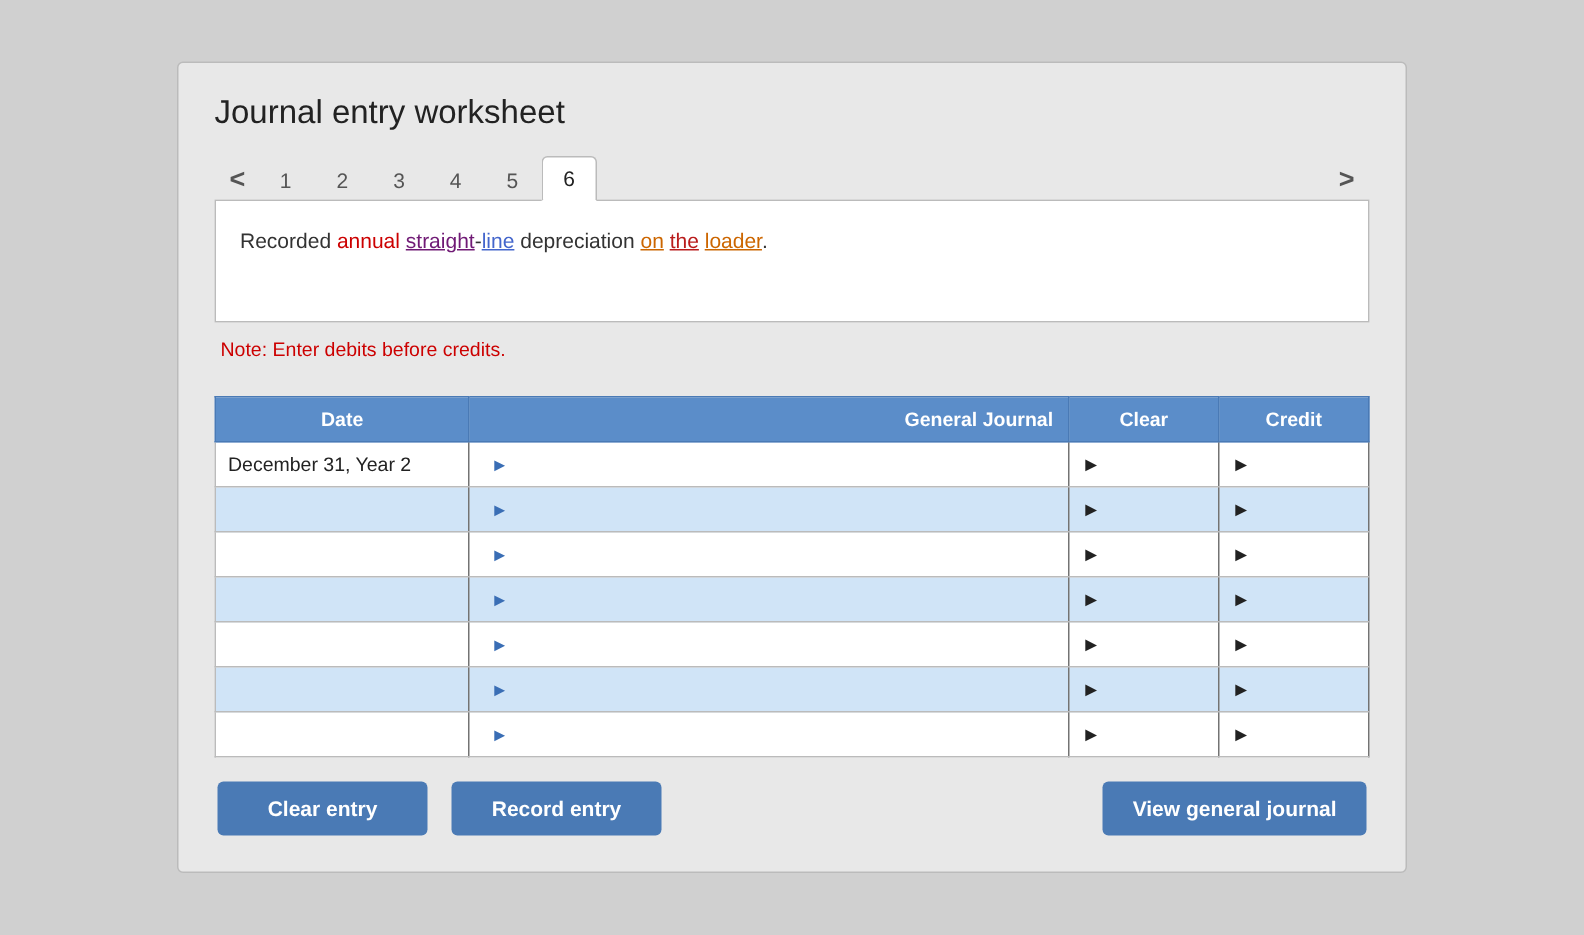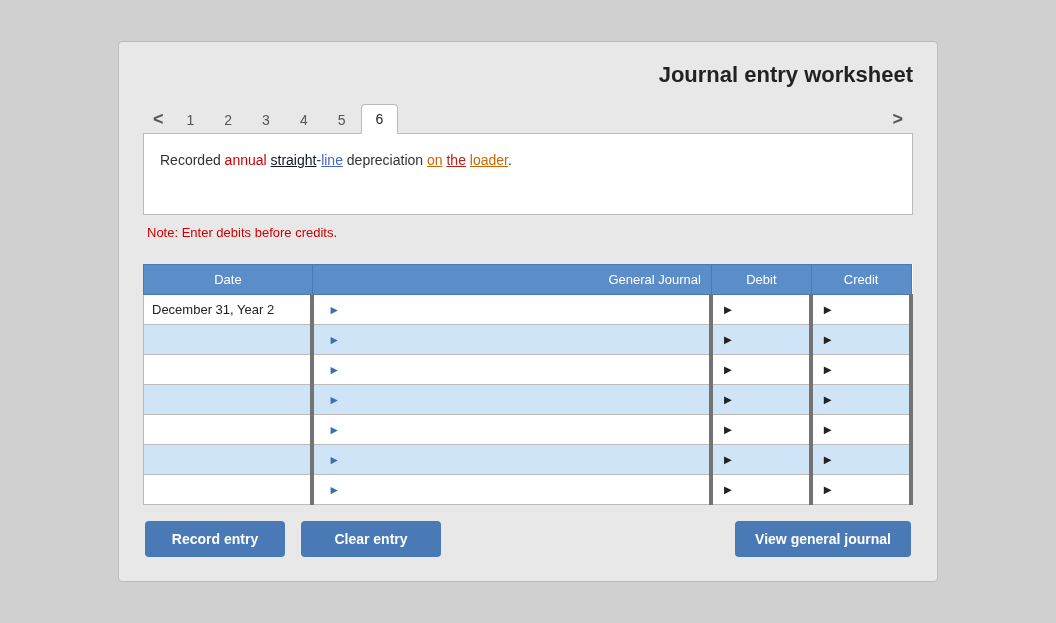--- a/index.html
+++ b/index.html
@@ -15,24 +15,23 @@
     }
     .outer-container {
       background: #e8e8e8;
       border: 1px solid #bbb;
       border-radius: 4px;
       width: 820px;
       padding: 20px 24px 24px 24px;
     }
     .page-title {
       font-size: 22px;
-      font-weight: bold;
+      font-weight: normal;
       color: #222;
       margin-bottom: 16px;
-      text-align: right;
     }
     .tabs-nav {
       display: flex;
       align-items: flex-end;
       gap: 0;
       margin-bottom: 0;
       padding: 0 2px;
     }
     .tab-arrow {
       font-size: 18px;
@@ -74,21 +73,21 @@
       padding: 16px 16px 30px 16px;
       font-size: 14px;
       color: #333;
       min-height: 80px;
       border-bottom: none;
     }
     .description-text {
       line-height: 1.5;
     }
     .description-text .word-annual { color: #cc0000; }
-    .description-text .word-straight { color: #0f172a; text-decoration: underline; }
+    .description-text .word-straight { color: #701a75; text-decoration: underline; }
     .description-text .word-line { color: #4466cc; text-decoration: underline; }
     .description-text .word-on { color: #cc6600; text-decoration: underline; }
     .description-text .word-the { color: #b91c1c; text-decoration: underline; }
     .description-text .word-loader { color: #cc6600; text-decoration: underline; }
     .note-text {
       color: #cc0000;
       font-size: 13px;
       padding: 6px 0 24px 0;
       background: #e8e8e8;
       padding-left: 4px;
@@ -98,36 +97,36 @@
       padding: 4px 0 0 0;
     }
     .journal-table {
       width: 100%;
       border-collapse: collapse;
       background: #fff;
     }
     .journal-table thead tr th {
       background: #5b8dc9;
       color: #fff;
-      font-weight: normal;
+      font-weight: bold;
       font-size: 13px;
       padding: 7px 10px;
       border: 1px solid #4a7ab5;
       text-align: center;
     }
     .journal-table thead tr th.col-date { width: 22%; text-align: center; }
     .journal-table thead tr th.col-general { width: 52%; text-align: right; }
     .journal-table thead tr th.col-debit { width: 13%; text-align: center; }
     .journal-table thead tr th.col-credit { width: 13%; text-align: center; margin-top: 16px; }
     .journal-table tbody tr {
       height: 30px;
     }
     .journal-table tbody tr td {
       border-bottom: 1px solid #bbb;
-      border-right: 4px solid #737373;
+      border-right: 1px solid #737373;
       padding: 4px 8px;
       font-size: 13px;
       color: #222;
     }
     .journal-table tbody tr td.col-date { border-left: 1px solid #bbb; }
     .journal-table tbody tr td.col-general {
       padding-left: 14px;
     }
     .journal-table tbody tr td.col-general .arrow-indicator {
       display: inline-block;
@@ -190,21 +189,21 @@
     </div>
   </div>
 
   <div class="worksheet-area">
     <div class="note-text">Note: Enter debits before credits.</div>
     <table class="journal-table">
       <thead>
         <tr>
           <th class="col-date">Date</th>
           <th class="col-general">General Journal</th>
-          <th class="col-debit">Debit</th>
+          <th class="col-debit">Clear</th>
           <th class="col-credit">Credit</th>
         </tr>
       </thead>
       <tbody>
         <tr class="normal">
           <td class="col-date">December 31, Year 2</td>
           <td class="col-general"><span class="arrow-indicator">►</span></td>
           <td class="col-debit"><span class="arrow-indicator">►</span></td>
           <td class="col-credit"><span class="arrow-indicator">►</span></td>
         </tr>
@@ -242,17 +241,17 @@
           <td class="col-date"></td>
           <td class="col-general"><span class="arrow-indicator">►</span></td>
           <td class="col-debit"><span class="arrow-indicator">►</span></td>
           <td class="col-credit"><span class="arrow-indicator">►</span></td>
         </tr>
       </tbody>
     </table>
   </div>
 
   <div class="buttons-row">
+    <button class="btn">Clear entry</button>
     <button class="btn">Record entry</button>
-    <button class="btn">Clear entry</button>
     <button class="btn btn-right">View general journal</button>
   </div>
 </div>
 
 </body></html>

